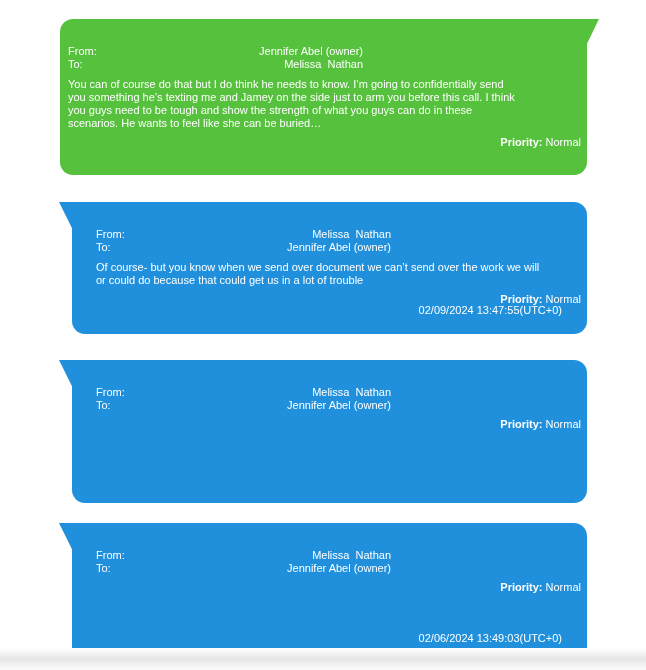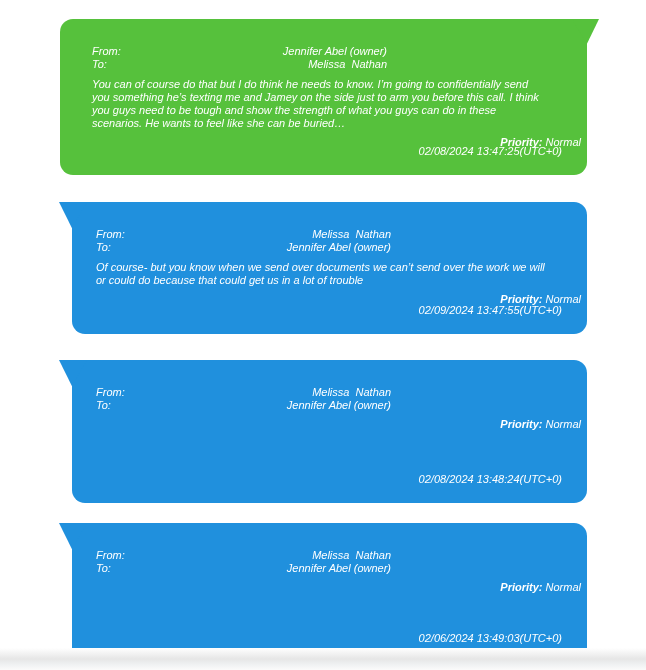--- a/index.html
+++ b/index.html
@@ -10,24 +10,23 @@
     overflow: hidden;
     position: relative;
   }
   .stage { position: relative; width: 646px; height: 670px; }
 
   .bubble {
     position: absolute;
     color: #ffffff;
     border-radius: 13px;
     box-sizing: border-box;
-    padding: 26px 6px 0 32px;
+    padding: 26px 6px 0 8px;
     font-size: 11px;
     line-height: 13px;
-    font-style: italic;
   }
   .bubble.outgoing {
     background: #56c13c;
     border-top-right-radius: 0;
     left: 60px; width: 527px;
   }
   .bubble.outgoing::before {
     content: "";
     position: absolute;
     top: 0; right: -12px;
@@ -93,33 +92,32 @@
       <span class="addr-value">Melissa  Nathan</span>
     </div>
     <div class="msg-body">You can of course do that but I do think he needs to know. I’m going to confidentially send
 you something he’s texting me and Jamey on the side just to arm you before this call. I think
 you guys need to be tough and show the strength of what you guys can do in these
 scenarios. He wants to feel like she can be buried…</div>
     <div class="priority-row">
       <span class="priority-label">Priority:</span>
       <span class="priority-value">Normal</span>
     </div>
-    <div class="timestamp">02/08/2024 13:47:25(UTC+0)</div>
   </article>
 
   <article class="bubble incoming bubble-2">
     <div class="addr-row">
       <span class="addr-label">From:</span>
       <span class="addr-value">Melissa  Nathan</span>
     </div>
     <div class="addr-row">
       <span class="addr-label">To:</span>
       <span class="addr-value">Jennifer Abel (owner)</span>
     </div>
-    <div class="msg-body">Of course- but you know when we send over documents we can’t send over the work we will
+    <div class="msg-body">Of course- but you know when we send over document we can’t send over the work we will
 or could do because that could get us in a lot of trouble</div>
     <div class="priority-row">
       <span class="priority-label">Priority:</span>
       <span class="priority-value">Normal</span>
     </div>
     <div class="timestamp">02/09/2024 13:47:55(UTC+0)</div>
   </article>
 
   <article class="bubble incoming bubble-3">
     <div class="addr-row">
@@ -127,21 +125,20 @@
       <span class="addr-value">Melissa  Nathan</span>
     </div>
     <div class="addr-row">
       <span class="addr-label">To:</span>
       <span class="addr-value">Jennifer Abel (owner)</span>
     </div>
     <div class="priority-row">
       <span class="priority-label">Priority:</span>
       <span class="priority-value">Normal</span>
     </div>
-    <div class="timestamp">02/08/2024 13:48:24(UTC+0)</div>
   </article>
 
   <article class="bubble incoming bubble-4">
     <div class="addr-row">
       <span class="addr-label">From:</span>
       <span class="addr-value">Melissa  Nathan</span>
     </div>
     <div class="addr-row">
       <span class="addr-label">To:</span>
       <span class="addr-value">Jennifer Abel (owner)</span>

